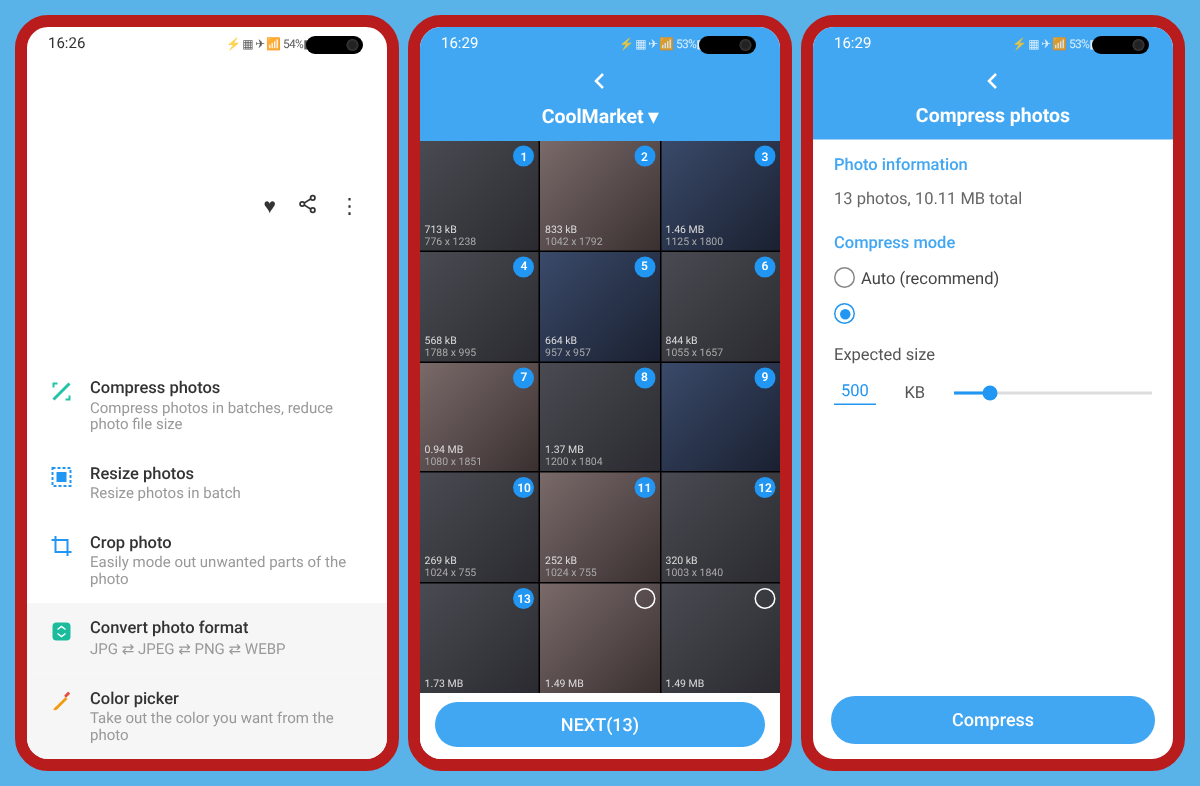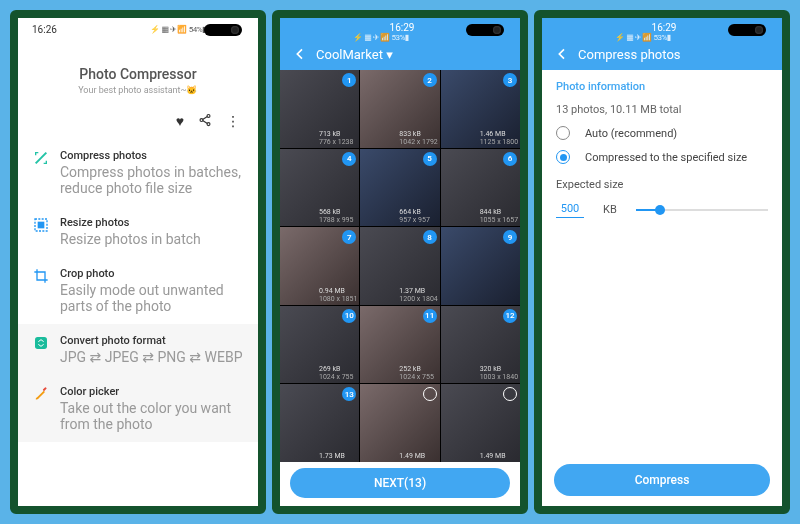--- a/index.html
+++ b/index.html
@@ -8,82 +8,83 @@
     font-family: -apple-system, BlinkMacSystemFont, "Segoe UI", Roboto, sans-serif;
     display: flex;
     gap: 6px;
     padding: 10px;
     width: 800px;
     height: 524px;
   }
   .phone {
     flex: 1;
     background: #fff;
-    border: 8px solid #14532d;
-    border-radius: 6px;
+    border: 8px solid #b91c1c;
+    border-radius: 22px;
     position: relative;
     overflow: hidden;
     display: flex;
     flex-direction: column;
+    justify-content: space-between;
   }
   .camera-pill {
     position: absolute;
     top: 6px;
     right: 16px;
     width: 38px;
     height: 12px;
     background: #000;
     border-radius: 10px;
     z-index: 10;
   }
   .camera-pill::before {
     content:""; position:absolute; right:3px; top:2px; width:8px; height:8px; border-radius:50%;
     background:#222; box-shadow: inset 0 0 2px #555;
   }
   .status-bar {
     display: flex; align-items: center; justify-content: space-between;
     padding: 4px 10px 2px 14px;
     font-size: 10px; color: #333; height: 20px;
   }
-  .status-bar.dark-on-blue { color: #fff; flex-direction: column; }
+  .status-bar.dark-on-blue { color: #fff; }
   .phone2, .phone3 { background: #fff; }
   .phone2 .header, .phone3 .header {
     background: #41a7f2; color:#fff;
   }
   .status-icons { font-size: 8px; letter-spacing: -0.5px; opacity:.8; padding-right:42px;}
   
   .p1-hero { text-align:center; padding: 28px 10px 14px; }
   .p1-title { font-size: 14px; color:#555; font-weight:500; }
   .p1-sub { font-size: 9px; color:#999; margin-top:3px; }
   .p1-actions { display:flex; justify-content:flex-end; gap:14px; padding: 4px 18px 10px; font-size:14px; color:#333; }
   .p1-list { display:flex; flex-direction:column; }
   .p1-item { display:flex; gap:10px; padding: 10px 14px; align-items:flex-start; background:#fff; }
   .p1-item.alt { background:#f6f6f6; }
   .p1-icon { width:18px; height:18px; flex:0 0 18px; display:flex; align-items:center; justify-content:center; font-size:14px; }
   .p1-texts { display:flex; flex-direction:column; }
   .p1-it { font-size: 11px; color:#333; font-weight:500; }
-  .p1-is { font-size: 14px; color:#999; margin-top:2px; }
+  .p1-is { font-size: 10px; color:#999; margin-top:2px; }
   
-  .header { display:flex; align-items:center; gap:8px; padding: 8px 12px; background:#41a7f2; color:#fff; font-size:13px; font-weight:400;}
+  .header { display:flex; align-items:center; gap:8px; padding: 8px 12px; background:#41a7f2; color:#fff; font-size:13px; font-weight:700;flex-direction:column;}
   .p2-status { background:#41a7f2; color:#fff; }
   .grid { flex:1; display:grid; grid-template-columns: repeat(3, 1fr); gap:1px; background:#000; overflow:hidden;}
   .cell { position:relative; background: linear-gradient(135deg,#4a4a52,#2a2a30); overflow:hidden;}
   .cell.light { background: linear-gradient(135deg,#7a6a6a,#3a3030); }
   .cell.blue  { background: linear-gradient(135deg,#3a4a6a,#1a2030); }
   .badge { position:absolute; top:3px; right:3px; width:14px; height:14px; border-radius:50%; background:#2196f3; color:#fff; font-size:8px; display:flex; align-items:center; justify-content:center; font-weight:600;}
   .badge.ring { background:transparent; border:1.5px solid #fff; color:transparent;}
-  .cell-meta { position:absolute; left:3px; bottom:2px; font-size:7px; color:#ddd; line-height:1.15;margin-left:36px;}
+  .cell-meta { position:absolute; left:3px; bottom:2px; font-size:7px; color:#ddd; line-height:1.15;}
   .cell-meta .dim2 { color:#aaa; }
   .p2-footer { padding:6px 10px 8px; background:#fff;}
   .next-btn { background:#41a7f2; color:#fff; text-align:center; padding:8px; border-radius:18px; font-size:12px; font-weight:500;}
   
   .p3-body { padding: 10px 14px; display:flex; flex-direction:column; gap:10px; flex:1;}
   .sect-h { color:#41a7f2; font-size:11px; font-weight:500; }
   .sect-v { color:#666; font-size:11px; }
-  .radio-row { display:flex; align-items:center; gap:15px; font-size:11px; color:#444; }
+  .radio-row { display:flex; align-items:center; gap:4px; font-size:11px; color:#444; }
   .radio { width:14px; height:14px; border:1.5px solid #888; border-radius:50%; display:flex; align-items:center; justify-content:center;}
   .radio.sel { border-color:#2196f3; }
   .radio.sel::after { content:""; width:7px; height:7px; background:#2196f3; border-radius:50%;}
   .exp-row { display:flex; align-items:center; gap:19px; font-size:11px; }
   .exp-input { color:#2196f3; border-bottom:1px solid #2196f3; padding:1px 2px 2px; min-width:28px; text-align:center; font-size:11px;}
   .slider { position:relative; flex:1; height:14px; }
   .slider-track { position:absolute; left:0; right:0; top:50%; height:2px; background:#ddd; transform:translateY(-50%);}
   .slider-fill { position:absolute; left:0; top:50%; height:2px; background:#2196f3; transform:translateY(-50%);}
   .slider-thumb { position:absolute; top:50%; width:10px; height:10px; background:#2196f3; border-radius:50%; transform:translate(-50%,-50%);}
   .p3-footer { padding:8px 12px 10px;}
@@ -92,24 +93,20 @@
 </style>
 </head>
 <body>
 
 <div class="phone phone1">
   <div class="camera-pill"></div>
   <div class="status-bar">
     <span>16:26</span>
     <span class="status-icons">⚡ ▦ ✈ 📶 <span>54%</span>▮</span>
   </div>
-  <div class="p1-hero">
-    <div class="p1-title">Photo Compressor</div>
-    <div class="p1-sub">Your best photo assistant~🐱</div>
-  </div>
   <div class="p1-actions">
     <span>♥</span>
     <span>
       <svg width="14" height="14" viewBox="0 0 24 24" fill="none" stroke="#333" stroke-width="2">
           <circle cx="18" cy="5" r="2.5"></circle>
           <circle cx="6" cy="12" r="2.5"></circle>
           <circle cx="18" cy="19" r="2.5"></circle>
           <path d="M8 11l8-5M8 13l8 5"></path>
         </svg>
     </span>
@@ -311,28 +308,28 @@
     <span>
       <svg width="16" height="16" viewBox="0 0 24 24" fill="none" stroke="#fff" stroke-width="2.5">
           <path d="M15 5l-7 7 7 7"></path>
         </svg>
     </span>
     <span>Compress photos</span>
   </div>
   <div class="p3-body">
     <div class="sect-h">Photo information</div>
     <div class="sect-v">13 photos, 10.11 MB total</div>
+    <div class="sect-h" style="margin-top:6px">Compress mode</div>
 
     <div class="radio-row">
       <div class="radio"></div>
       <span>Auto (recommend)</span>
     </div>
     <div class="radio-row">
       <div class="radio sel"></div>
-      <span>Compressed to the specified size</span>
     </div>
 
     <div class="sect-v" style="color:#555;margin-top:4px">Expected size</div>
     <div class="exp-row">
       <span class="exp-input">500</span>
       <span style="color:#555">KB</span>
       <div class="slider">
         <div class="slider-track"></div>
         <div class="slider-fill" id="sfill" style="width: 18%;"></div>
         <div class="slider-thumb" id="sthumb" style="left: 18%;"></div>

